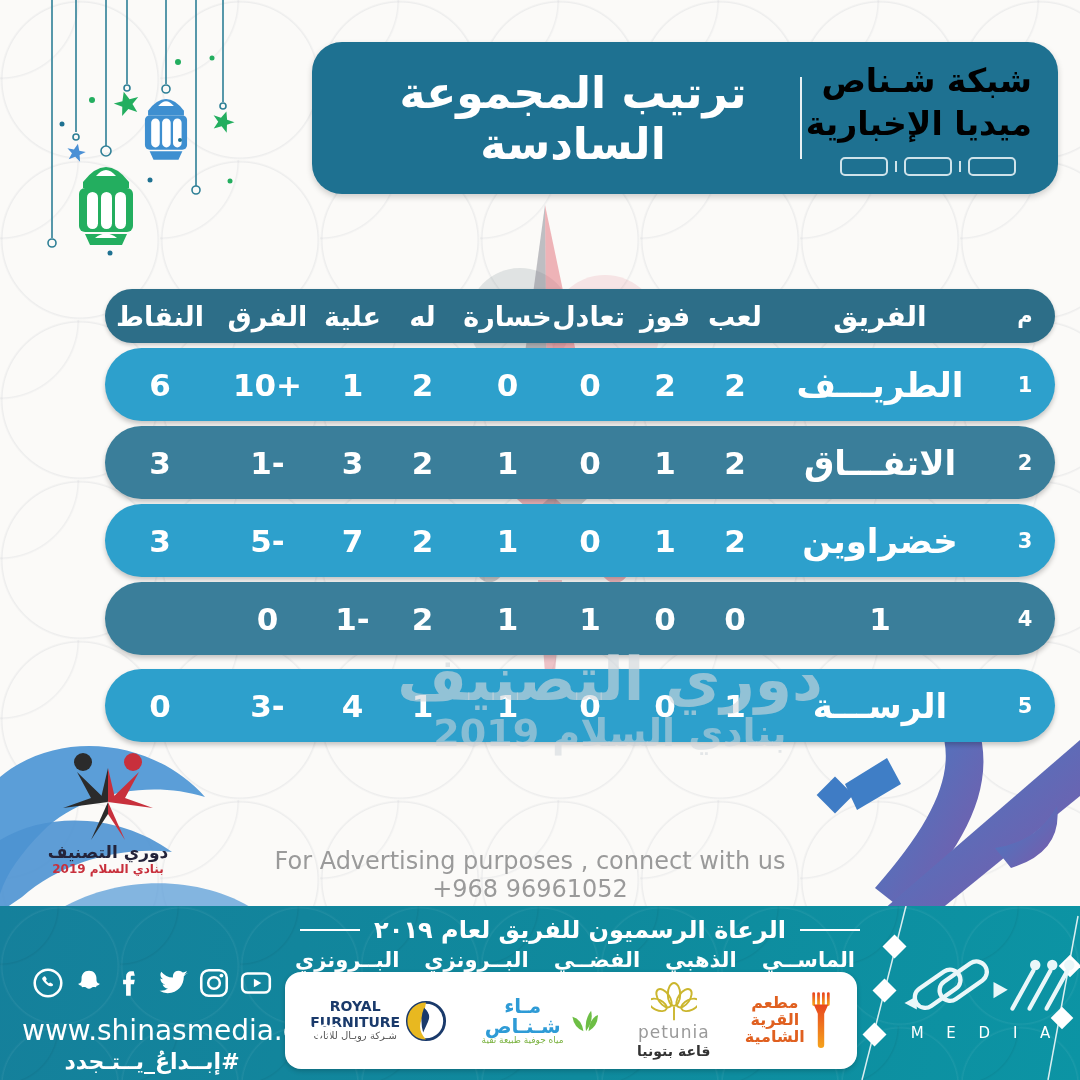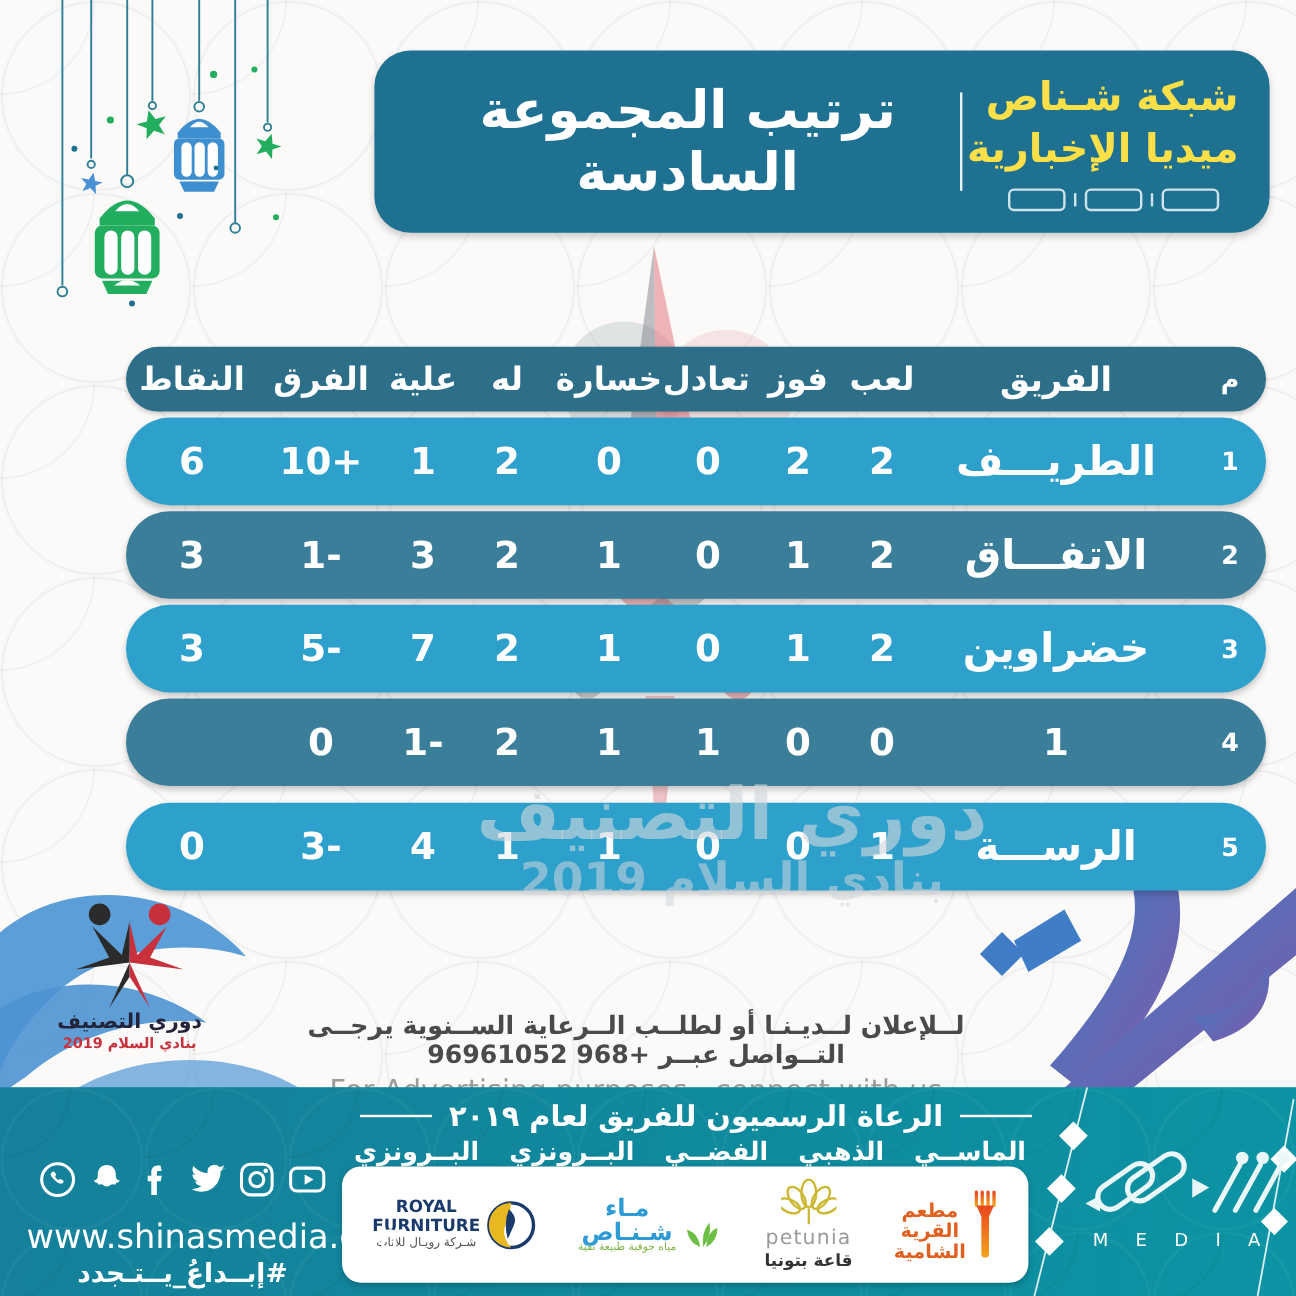--- a/index.html
+++ b/index.html
@@ -14,21 +14,21 @@
   }
   .abs{position:absolute;}
 
   
   .banner{
     left:312px;top:42px;width:746px;height:152px;background:#1E7191;
     border-radius:30px;display:flex;direction:rtl;align-items:center;
     padding:0 26px;box-sizing:border-box;z-index:4;
     box-shadow:0 3px 6px rgba(0,0,0,.18);
   }
-  .brand{width:208px;color:#fde047;text-align:center;}
+  .brand{width:208px;color:#000000;text-align:center;}
   .brand-line{font-size:33px;font-weight:bold;line-height:1.28;white-space:nowrap;}
   .brand-deco{display:flex;direction:ltr;align-items:center;justify-content:center;gap:7px;margin-top:12px;}
   .deco-box{width:44px;height:15px;border:2px solid #cfe3ea;border-radius:5px;}
   .deco-bar{width:2px;height:11px;background:#cfe3ea;}
   .banner-divider{width:2px;height:82px;background:rgba(255,255,255,.9);margin:0 22px;}
   .banner-title{flex:1;text-align:center;color:#fff;font-size:44px;font-weight:bold;padding-left:30px;}
 
   
   .wm-star{left:400px;top:200px;z-index:1;}
 
@@ -82,21 +82,21 @@
   .sponsors-heading{left:300px;top:916px;width:560px;display:flex;align-items:center;justify-content:center;gap:14px;z-index:3;}
   .sponsors-heading .txt{color:#fff;font-size:24px;font-weight:bold;direction:rtl;white-space:nowrap;}
   .h-dash{width:70px;height:0;border-top:2px solid #fff;}
   .tier-row{left:295px;top:948px;width:560px;display:flex;direction:rtl;justify-content:space-between;z-index:3;
             color:#fff;font-size:21px;font-weight:bold;}
   .sponsor-box{
     left:285px;top:972px;width:572px;height:97px;background:#fff;border-radius:16px;z-index:3;
     display:flex;direction:rtl;align-items:center;justify-content:space-around;padding:0 8px;box-sizing:border-box;
     box-shadow:0 2px 5px rgba(0,0,0,.2);
   }
-  .logo-item{display:flex;align-items:flex-end;gap:5px;direction:rtl;}
+  .logo-item{display:flex;align-items:center;gap:5px;direction:rtl;}
   .logo-col{display:flex;flex-direction:column;align-items:center;line-height:1.05;}
   .shami-line{font-size:16px;font-weight:bold;color:#E06020;direction:rtl;}
   .petunia-name{font-size:17px;color:#9a9a9a;letter-spacing:1px;}
   .petunia-sub{font-size:14px;font-weight:bold;color:#333;direction:rtl;margin-top:2px;}
   .alyumna-name{font-size:13px;font-weight:bold;color:#444;direction:rtl;}
   .alyumna-sub{font-size:7px;color:#777;letter-spacing:.5px;margin-top:2px;}
   .maa-ar{font-size:20px;font-weight:bold;color:#2E9BD6;direction:rtl;line-height:1;}
   .maa-sub{font-size:9px;color:#7CB342;direction:rtl;margin-top:0;}
   .royal-name{font-size:14px;font-weight:bold;color:#1a3a6b;line-height:1.1;}
   .royal-sub{font-size:10px;color:#555;direction:rtl;margin-top:1px;}
@@ -318,21 +318,20 @@
       <path d="M75 18 L68 48 L75 52 Z" fill="#2b2b2b"></path>
       <path d="M75 18 L82 48 L75 52 Z" fill="#C8303C"></path>
       <path d="M75 52 L58 90 L75 64 Z" fill="#2b2b2b"></path>
       <path d="M75 52 L92 90 L75 64 Z" fill="#C8303C"></path>
     </svg>
     <div class="t1">دوري التصنيف</div>
     <div class="t2">بنادي السلام 2019</div>
   </div>
 
   <div class="abs ad-block">
-    <div class="ad-ar">لــلإعلان لــديـنـا أو لطلــب الــرعاية الســنوية يرجــى التــواصل عبــر +968 96961052</div>
     <div class="ad-en">For Advertising purposes , connect with us +968 96961052</div>
   </div>
 
   <div class="abs bottom-bar"></div>
 
   <div class="abs sponsors-heading">
     <span class="h-dash"></span>
     <span class="txt">الرعاة الرسميون للفريق لعام ٢٠١٩</span>
     <span class="h-dash"></span>
   </div>

